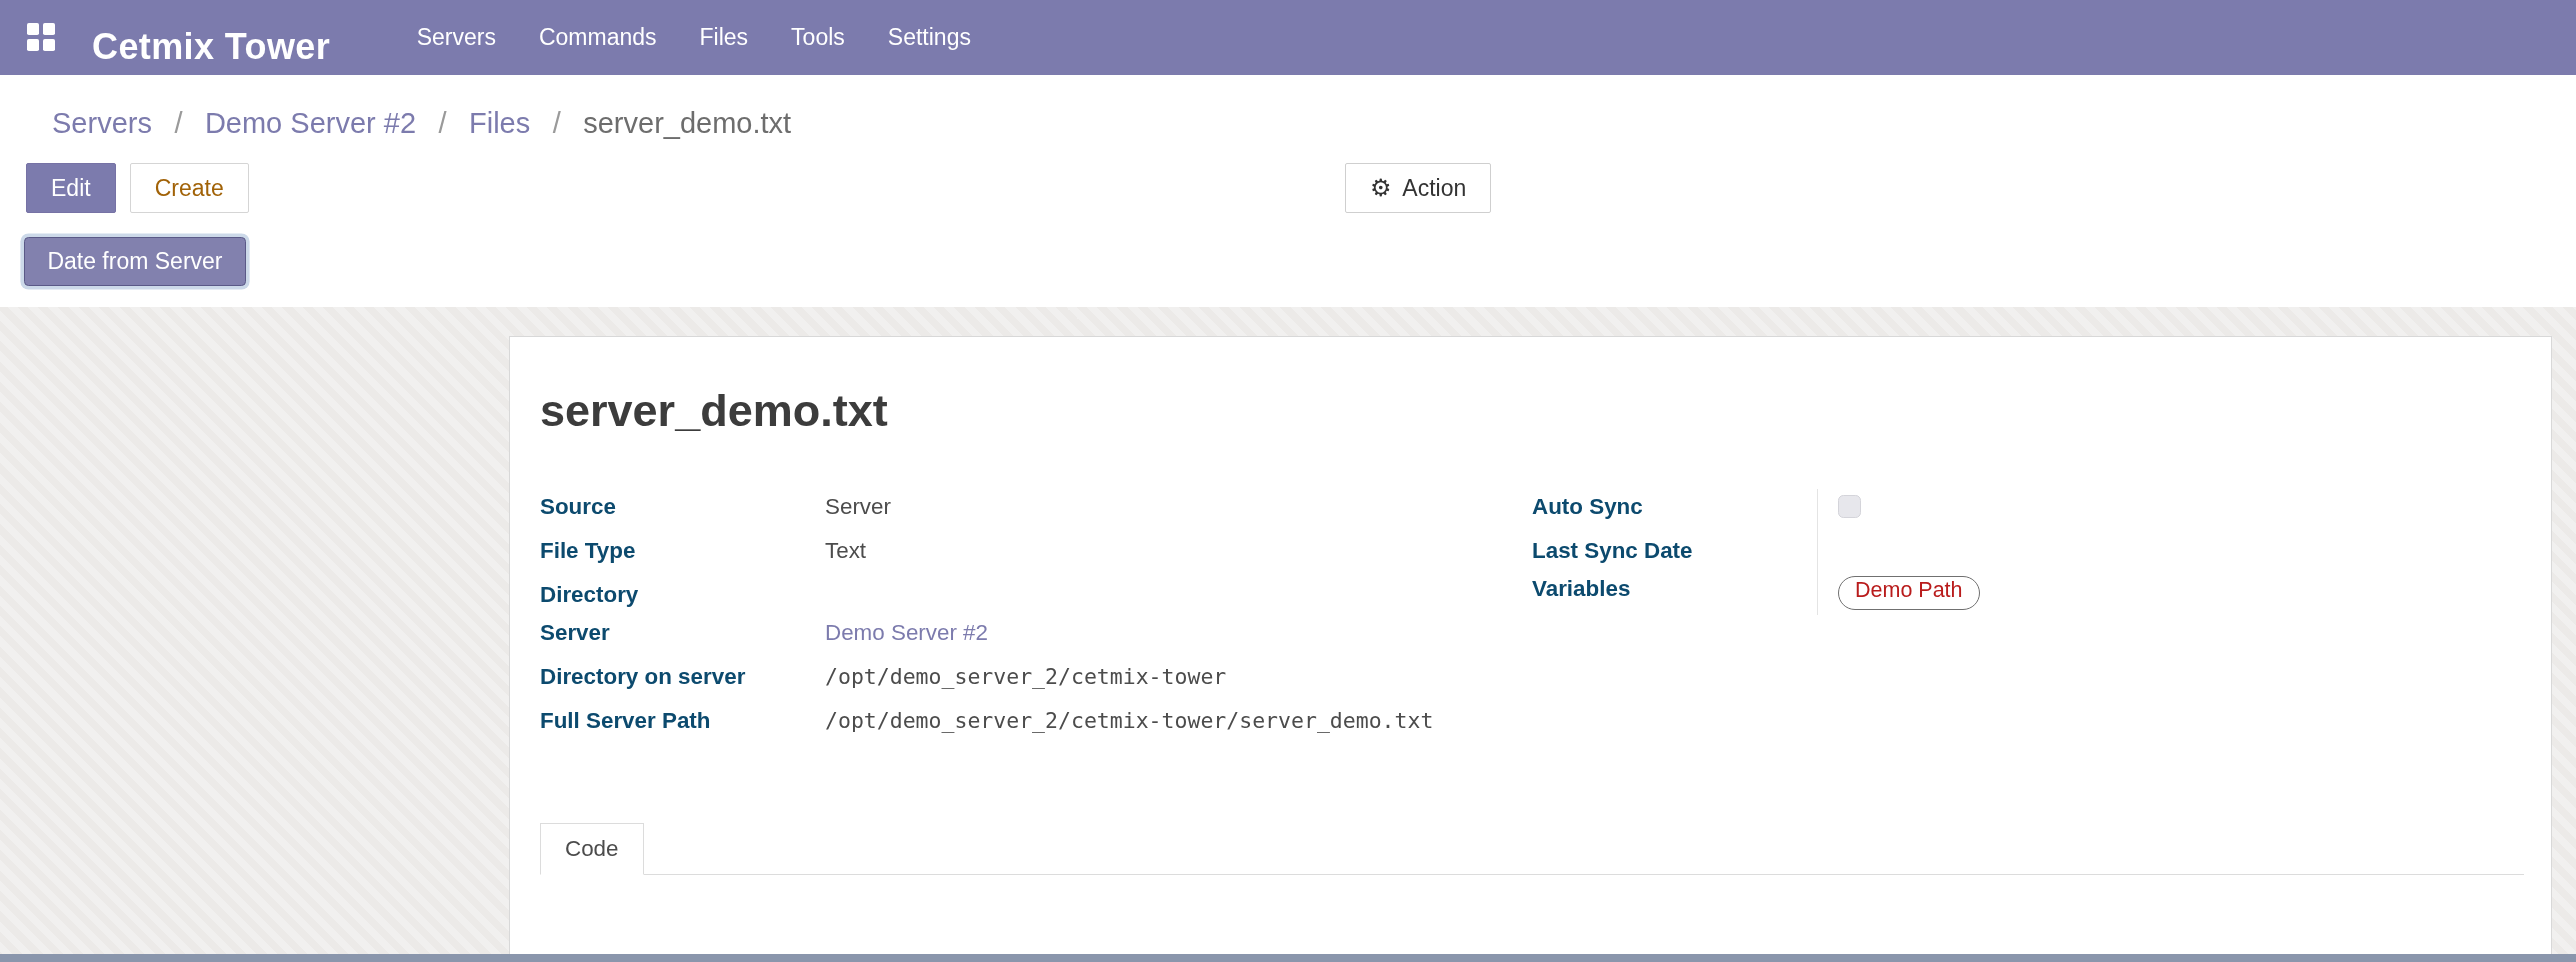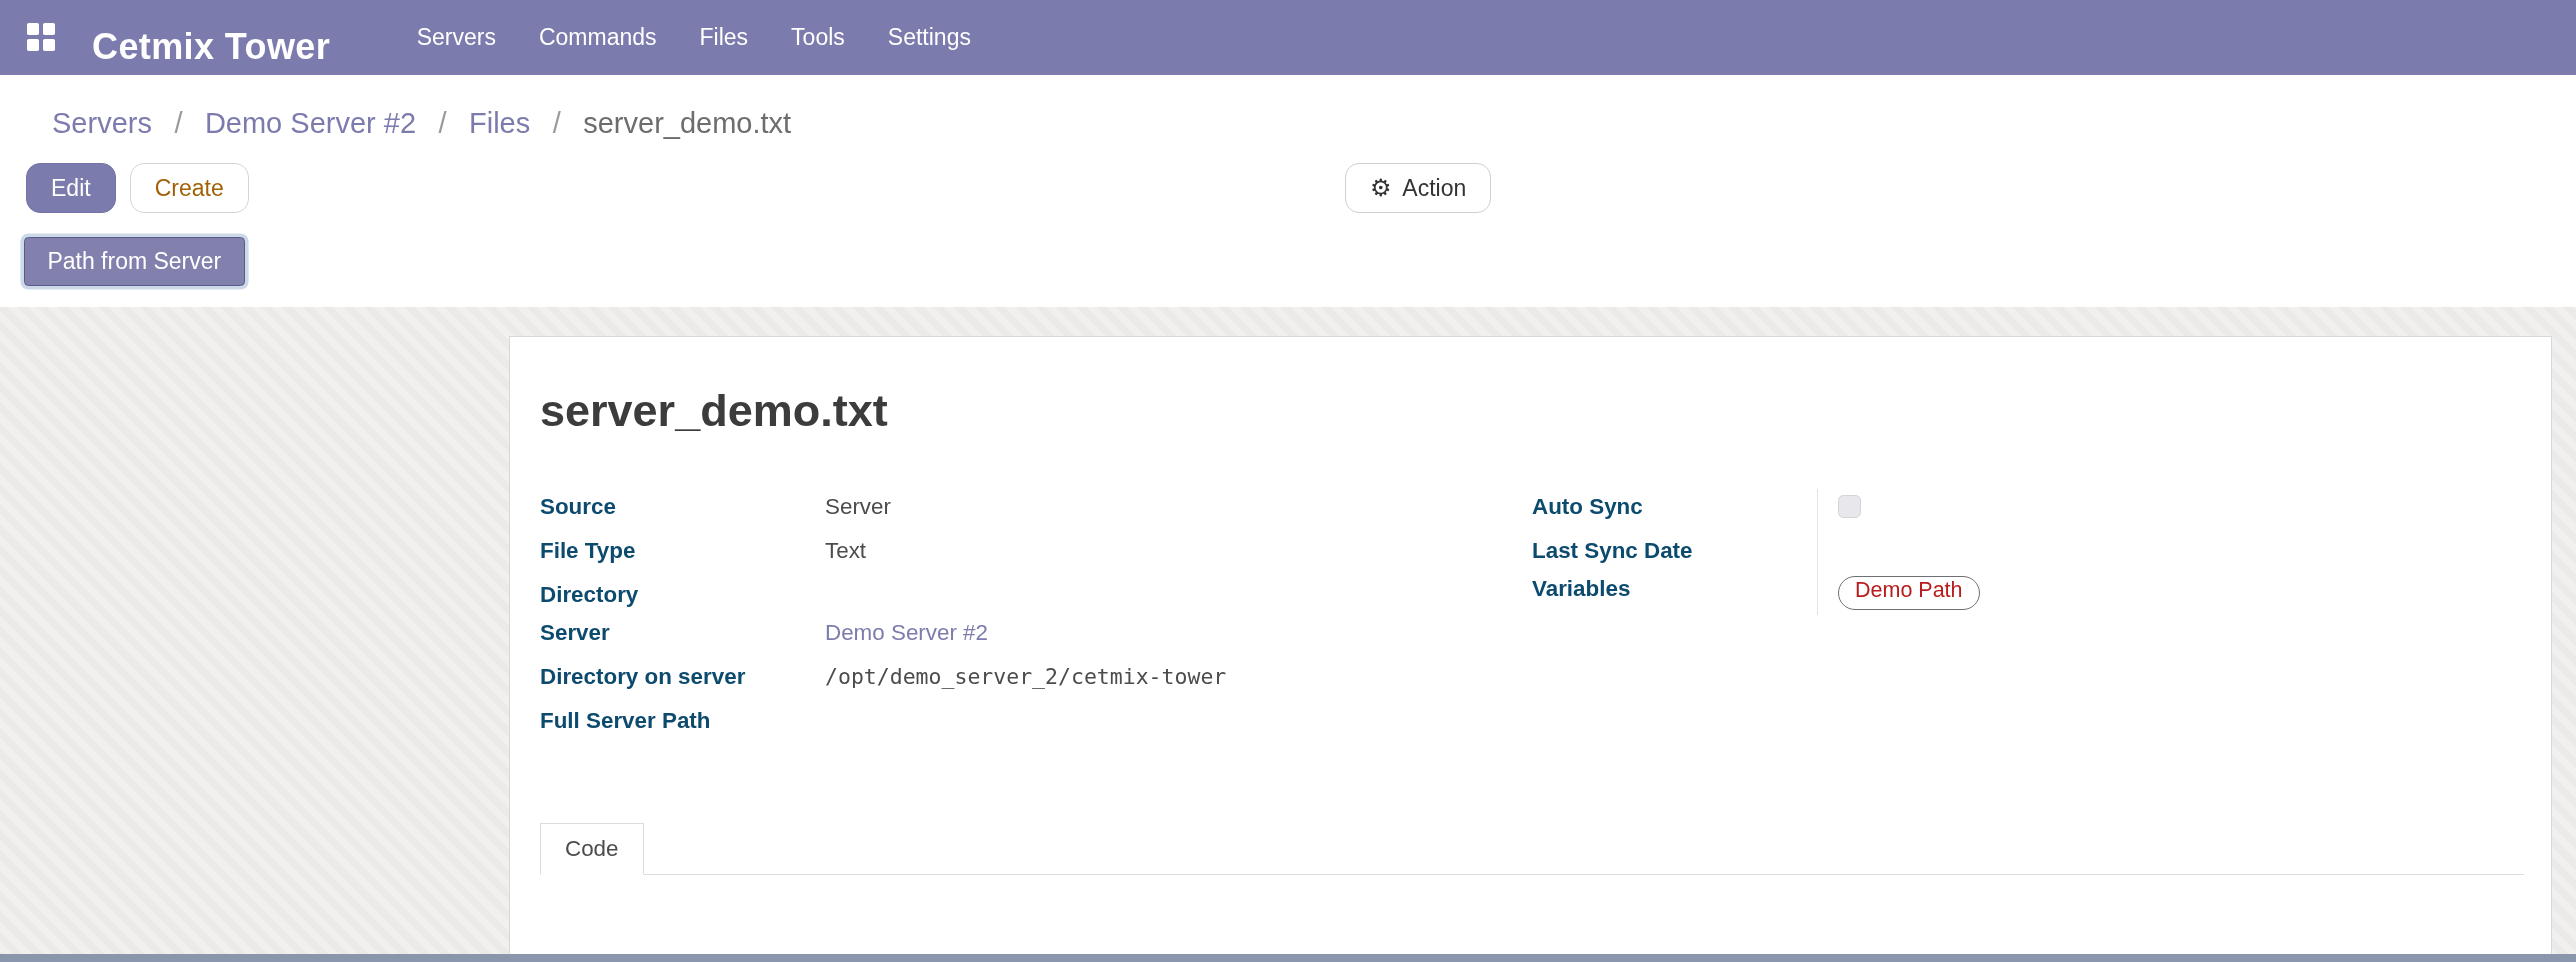--- a/index.html
+++ b/index.html
@@ -36,21 +36,21 @@
   .breadcrumb { padding: 32px 0 0 52px; font-size: 29px; color: #888; }
   .crumb-link { color: #7c7bad; text-decoration: none; cursor: pointer; }
   .crumb-sep { margin: 0 14.4px; color: #9a9a9a; }
   .crumb-current { color: #6d6d6d; }
 
   
   .cp-buttons { position: relative; padding: 23px 0 0 26px; height: 75px; }
   .btn {
     display: inline-flex; align-items: center; justify-content: center;
     font-size: 23px; height: 50px; padding: 0 24px;
-    border-radius: 14px; border: 0.9px solid transparent;
+    border-radius: 2px; border: 0.9px solid transparent;
     cursor: pointer; font-family: inherit; white-space: nowrap;
   }
   .btn-primary { background: #7c7bad; color: #fff; border-color: #7672a5; }
   .btn-default { background: #fff; color: #a16207; border-color: #d5d5d5; margin-left: 10px; }
   .btn-action {
     position: absolute; left: 1345px; top: 23px;
     background: #fff; color: #333; border: 0.9px solid #cfcfcf; gap: 10.8px;
   }
   .gear { font-size: 24px; line-height: 1; }
 
@@ -149,21 +149,21 @@
 <div class="cp-buttons">
   <button class="btn btn-primary">Edit</button>
   <button class="btn btn-default">Create</button>
   <button class="btn btn-action">
     <span class="gear">⚙</span>
     <span>Action</span>
   </button>
 </div>
 
 <div class="pull-row">
-  <button class="btn btn-pull">Path from Server</button>
+  <button class="btn btn-pull">Date from Server</button>
 </div>
 
 <div class="content">
   <div class="sheet">
     <h1 class="sheet-title">server_demo.txt</h1>
 
     <div class="o-group">
 
       <div class="o-col">
         <div class="o-row">
@@ -181,20 +181,21 @@
         <div class="o-row">
           <div class="o-label">Server</div>
           <div class="o-value link">Demo Server #2</div>
         </div>
         <div class="o-row">
           <div class="o-label">Directory on server</div>
           <div class="o-value mono">/opt/demo_server_2/cetmix-tower</div>
         </div>
         <div class="o-row">
           <div class="o-label">Full Server Path</div>
+          <div class="o-value mono">/opt/demo_server_2/cetmix-tower/server_demo.txt</div>
         </div>
       </div>
 
       <div class="o-col">
         <div class="o-row">
           <div class="o-label">Auto Sync</div>
           <div class="o-widget">
             <div class="checkbox"></div>
           </div>
         </div>

